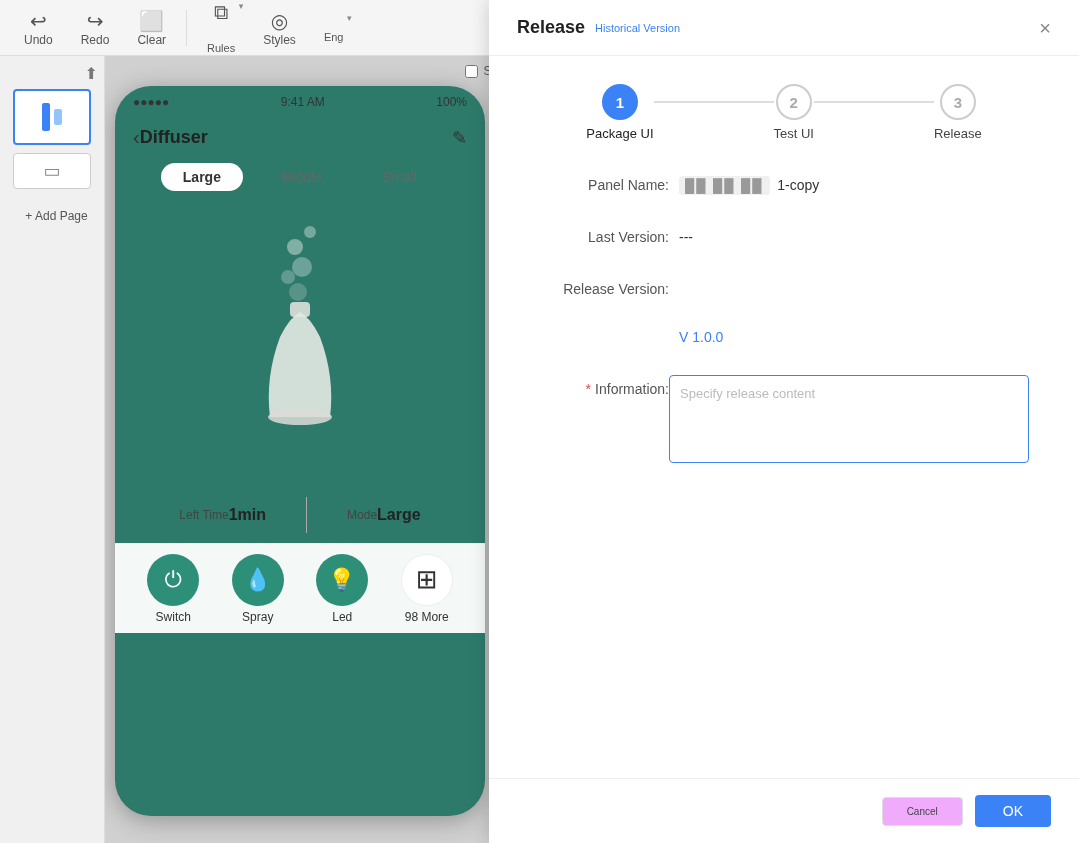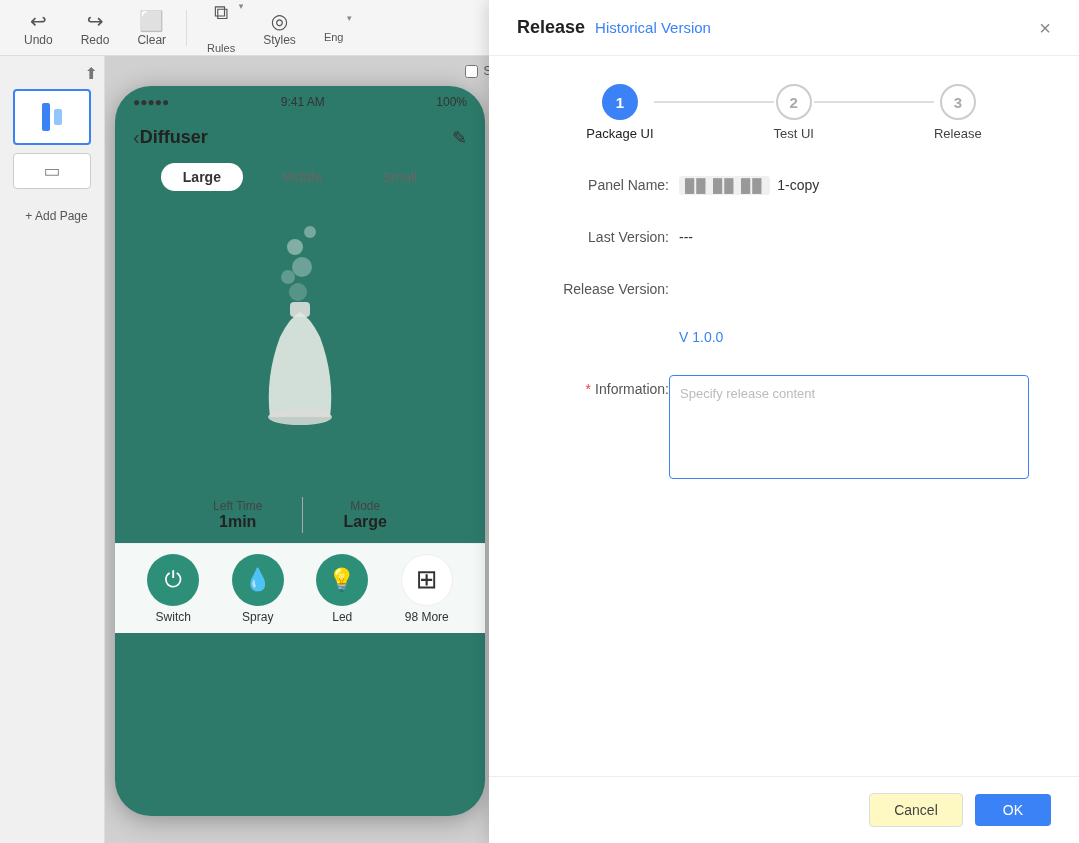--- a/index.html
+++ b/index.html
@@ -218,21 +218,21 @@
     .phone-bottom-stats {
       display: flex;
       justify-content: center;
       align-items: center;
       padding: 10px 0;
       color: #222;
       gap: 0;
     }
     .stat-block {
       display: flex;
-      flex-direction: column;
+      flex-direction: row;
       align-items: center;
       padding: 0 40px;
     }
     .stat-label { font-size: 12px; color: #444; }
     .stat-value { font-size: 16px; font-weight: 600; color: #222; }
     .stat-divider {
       width: 1px;
       height: 36px;
       background: #aaa;
     }
@@ -296,21 +296,21 @@
       display: flex;
       align-items: center;
       gap: 10px;
     }
     .dialog-title {
       font-size: 18px;
       font-weight: 600;
       color: #222;
     }
     .dialog-badge {
-      font-size: 15px;
+      font-size: 11px;
       color: #3b82f6;
       font-weight: 500;
     }
     .dialog-close {
       font-size: 20px;
       color: #888;
       cursor: pointer;
       line-height: 1;
     }
 
@@ -393,21 +393,21 @@
       font-size: 13px;
       color: #999;
       background: #f0f0f0;
       border-radius: 3px;
       padding: 2px 6px;
       letter-spacing: 2px;
     }
 
     .info-textarea {
       width: 408px;
-      height: 104px;
+      height: 88px;
       border: 1px solid #3b82f6;
       border-radius: 4px;
       padding: 10px;
       font-size: 13px;
       color: #0c4a6e;
       resize: none;
       outline: none;
       font-family: inherit;
     }
     .info-textarea::placeholder { color: #bbb; }
@@ -417,23 +417,23 @@
       padding: 16px 28px;
       display: flex;
       align-items: center;
       justify-content: flex-end;
       gap: 12px;
       border-top: 1px solid #eee;
     }
     .btn-cancel {
       padding: 8px 24px;
       border: 1px solid #ddd;
-      background: #fef9c3;
-      border-radius: 4px;
-      font-size: 14px;
+      background: #f0abfc;
+      border-radius: 4px;
+      font-size: 10px;
       color: #444;
       cursor: pointer;
     }
     .btn-ok {
       padding: 8px 28px;
       border: none;
       background: #3b82f6;
       border-radius: 4px;
       font-size: 14px;
       color: white;

